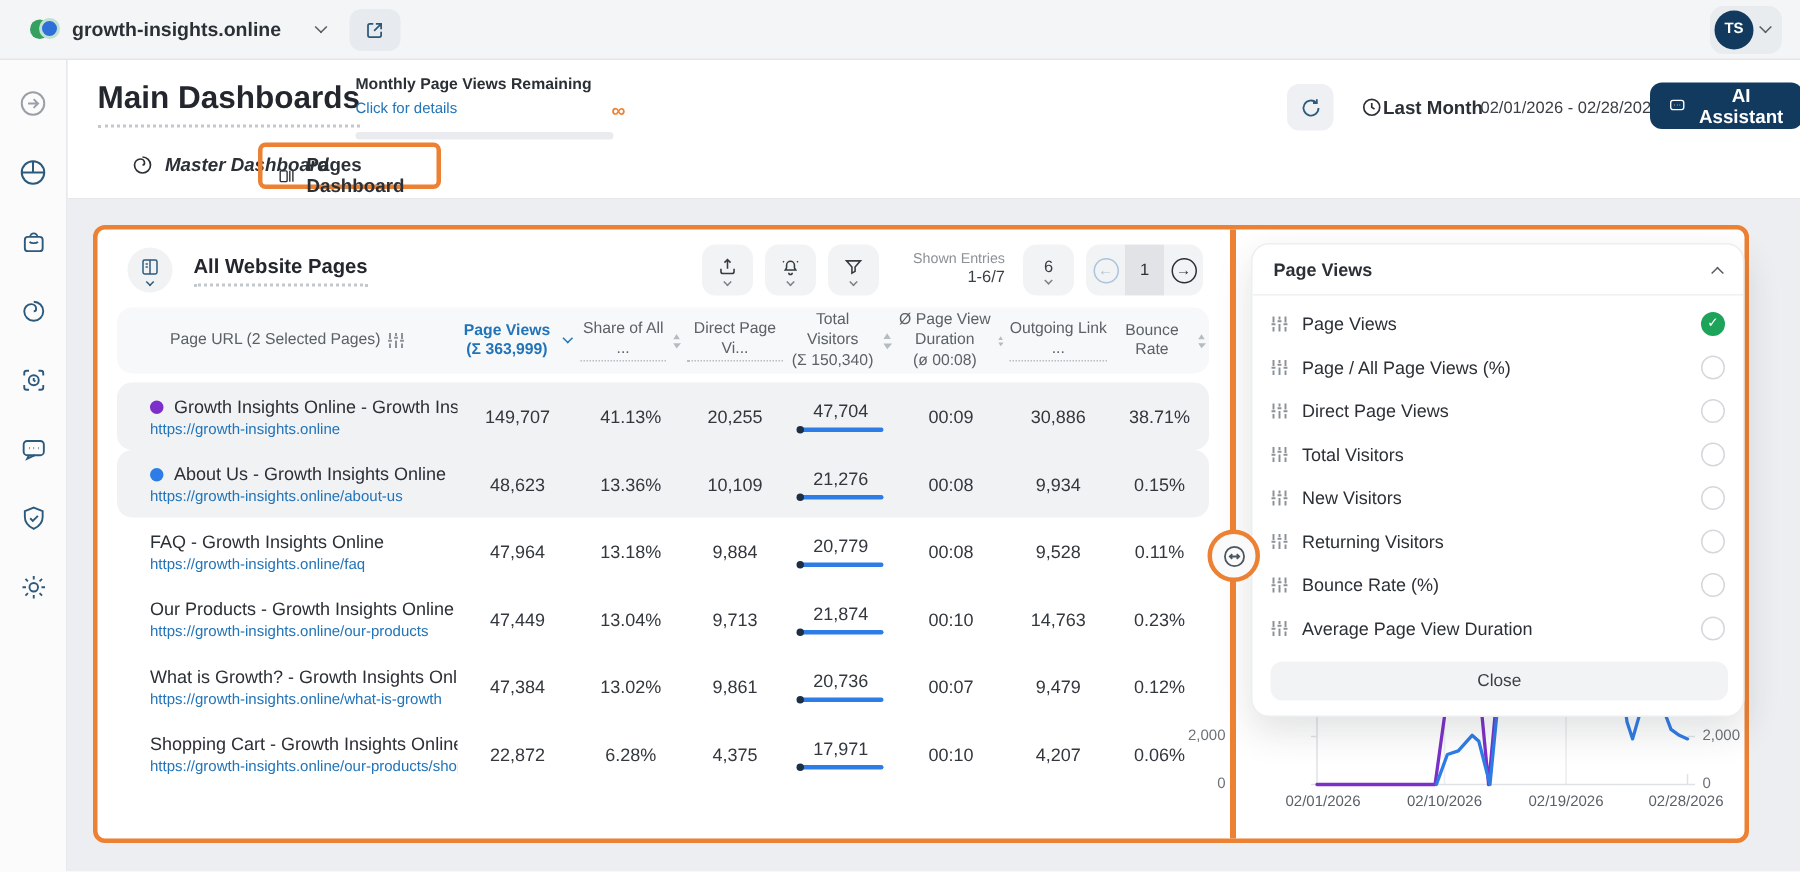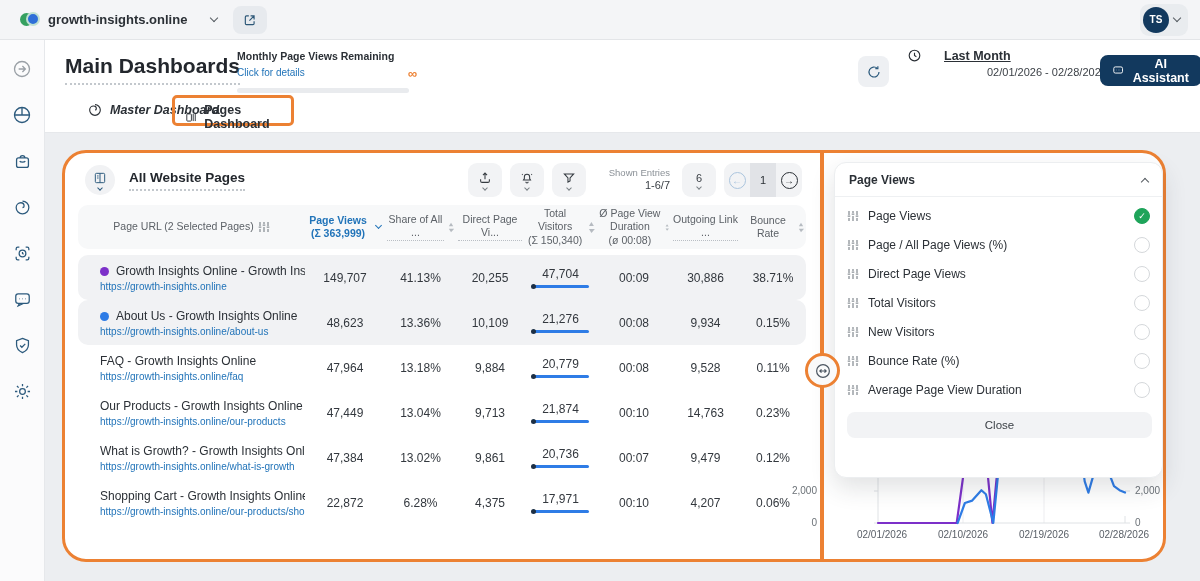--- a/index.html
+++ b/index.html
@@ -29,31 +29,31 @@
   
   .page{position:absolute;left:45px;top:40px;right:0;bottom:0;}
   .pagehead{position:relative;width:100%;height:93px;background:#fff;border-bottom:1px solid #e6e8eb;}
   .h1{position:absolute;left:20px;top:14px;font-size:21px;font-weight:bold;color:var(--ink);border-bottom:2px dotted #c3c8cd;padding-bottom:5px;}
   .quota{position:absolute;left:192px;top:10px;width:172px;}
   .quota .qt{font-size:10.5px;font-weight:bold;color:#2b3036;}
   .quota .ql{font-size:10px;color:var(--link);margin-top:2px;display:inline-block;cursor:pointer;}
   .quota .qv{position:absolute;right:-8px;top:16px;color:var(--orange);font-size:13px;font-weight:bold;}
   .quota .qbar{margin-top:8px;height:5px;border-radius:3px;background:#e9ebee;}
   .refresh-btn{position:absolute;left:813px;top:16px;width:31px;height:31px;border:none;border-radius:8px;background:#eef0f3;color:#2c5a7d;display:flex;align-items:center;justify-content:center;cursor:pointer;}
-  .period{position:absolute;left:862px;top:8px;display:flex;align-items:center;gap:22px;font-size:12.5px;font-weight:bold;color:#2b3036;cursor:pointer;text-decoration:underline;}
+  .period{position:absolute;left:862px;top:24px;display:flex;align-items:center;gap:0;font-size:12.5px;font-weight:bold;color:#2b3036;cursor:pointer;}
   .daterange{position:absolute;left:942px;top:26px;font-size:11px;color:#3a3f45;cursor:pointer;}
   .daterange .chev{width:5px;height:5px;color:#6b7177;}
   .ai-btn{position:absolute;left:1055px;top:15px;height:31px;padding:0 12px;border:none;border-radius:8px;background:var(--navy);color:#fff;font-size:12.5px;font-weight:bold;display:flex;align-items:center;gap:7px;cursor:pointer;}
   .tabs{position:absolute;left:42px;top:62px;display:flex;align-items:flex-end;gap:38px;font-style:italic;}
   .tab{display:flex;align-items:center;gap:7px;font-size:12.5px;font-weight:bold;color:#2b3036;cursor:pointer;}
   .annot{position:absolute;left:127px;top:55px;width:122px;height:31px;border:3px solid var(--orange);border-radius:5px;z-index:3;}
   .annot .tab{position:absolute;left:10px;top:5px;}
   
   .content{position:absolute;left:0;top:93px;right:0;bottom:0;background:var(--bg);}
-  .card{position:absolute;left:17px;top:17px;width:1104px;height:412px;background:#fff;border:3px solid var(--orange);border-radius:24px;}
+  .card{position:absolute;left:17px;top:17px;width:1104px;height:412px;background:#fff;border:3px solid var(--orange);border-radius:8px;}
   .left-sec{position:absolute;left:0;top:0;width:755px;height:100%;}
   .v-divider{position:absolute;left:755px;top:0;width:4px;height:100%;background:var(--orange);z-index:4;}
   .resize-handle{position:absolute;left:740px;top:200px;width:35px;height:35px;border:3px solid var(--orange);border-radius:50%;background:#fafafa;z-index:5;display:flex;align-items:center;justify-content:center;color:#4b5560;cursor:col-resize;}
   .right-sec{position:absolute;left:759px;top:0;width:339px;height:100%;}
   
   .tbl-title{position:absolute;left:20px;top:12px;display:flex;align-items:center;gap:14px;}
   .tbl-title .ticon{width:30px;height:30px;border-radius:50%;background:#f1f2f4;color:#2c5a7d;display:flex;flex-direction:column;align-items:center;justify-content:center;cursor:pointer;}
   .tbl-title .ticon .chev{width:4px;height:4px;margin-left:0;top:1px;}
   .tbl-title .tt{font-size:13.5px;font-weight:bold;color:var(--ink);border-bottom:2px dotted #c3c8cd;padding-bottom:4px;}
   .toolbar{position:absolute;right:18px;top:10px;display:flex;align-items:center;gap:8px;}
@@ -495,20 +495,27 @@
                 <svg class="i" width="12" height="12" viewBox="0 0 12 12" fill="none" stroke="#8b9197" stroke-width="1.3">
                     <path d="M2 1v4M2 8v3M6 1v2M6 6v5M10 1v4M10 8v3M.7 6.2h2.6M4.7 4.2h2.6M8.7 6.2h2.6"></path>
                   </svg>
                 <span>New Visitors</span>
                 <span class="radio"></span>
               </div>
               <div class="opt">
                 <svg class="i" width="12" height="12" viewBox="0 0 12 12" fill="none" stroke="#8b9197" stroke-width="1.3">
                     <path d="M2 1v4M2 8v3M6 1v2M6 6v5M10 1v4M10 8v3M.7 6.2h2.6M4.7 4.2h2.6M8.7 6.2h2.6"></path>
                   </svg>
+                <span>Returning Visitors</span>
+                <span class="radio"></span>
+              </div>
+              <div class="opt">
+                <svg class="i" width="12" height="12" viewBox="0 0 12 12" fill="none" stroke="#8b9197" stroke-width="1.3">
+                    <path d="M2 1v4M2 8v3M6 1v2M6 6v5M10 1v4M10 8v3M.7 6.2h2.6M4.7 4.2h2.6M8.7 6.2h2.6"></path>
+                  </svg>
                 <span>Bounce Rate (%)</span>
                 <span class="radio"></span>
               </div>
               <div class="opt">
                 <svg class="i" width="12" height="12" viewBox="0 0 12 12" fill="none" stroke="#8b9197" stroke-width="1.3">
                     <path d="M2 1v4M2 8v3M6 1v2M6 6v5M10 1v4M10 8v3M.7 6.2h2.6M4.7 4.2h2.6M8.7 6.2h2.6"></path>
                   </svg>
                 <span>Average Page View Duration</span>
                 <span class="radio"></span>
               </div>

